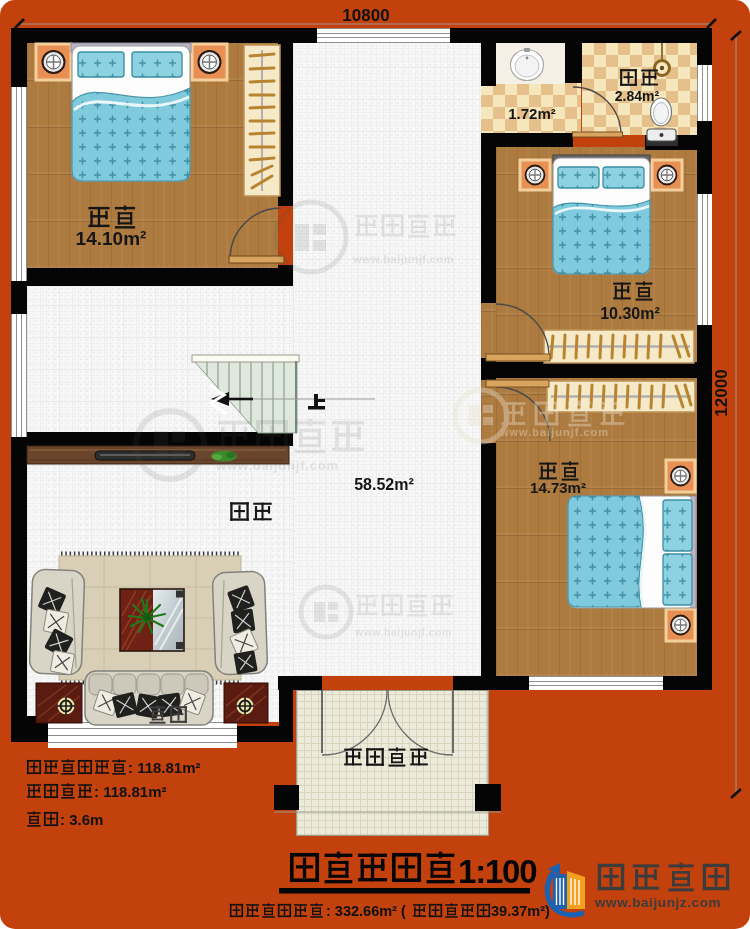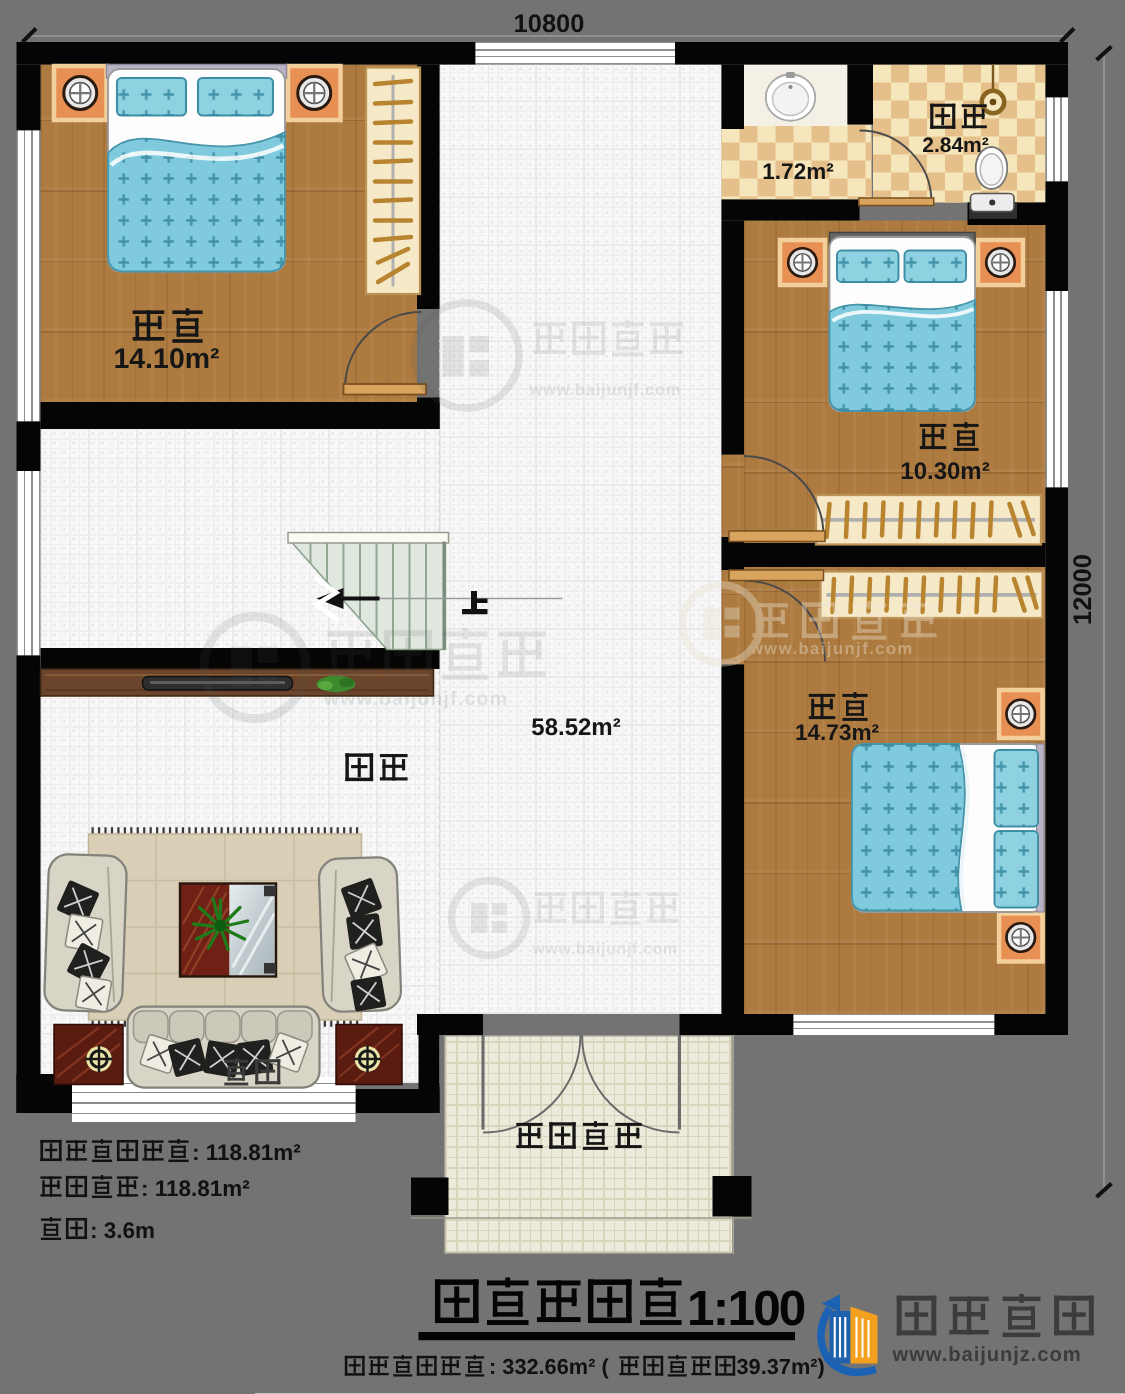--- a/index.html
+++ b/index.html
@@ -1,17 +1,17 @@
 <!DOCTYPE html>
 <html><head>
 <meta charset="utf-8">
 <style>
   html,body{margin:0;padding:0;background:#fff;}
-  #plan{position:relative;width:750px;height:929px;background:#737373;overflow:hidden;
-        font-family:"Liberation Sans",sans-serif;}
+  #plan{position:relative;width:750px;height:929px;background:#c2410c;overflow:hidden;
+        font-family:"Liberation Sans",sans-serif;border-radius:15px;}
   .abs{position:absolute;}
   .w{position:absolute;background:#050505;}
   .winV{position:absolute;background:
       linear-gradient(90deg,#8f8f8f 0 1px,#fff 1px 5px,#8f8f8f 5px 6px,#fff 6px 10px,#8f8f8f 10px 11px,#fff 11px 15px,#8f8f8f 15px 16px);}
   .winH{position:absolute;background:
       linear-gradient(180deg,#8f8f8f 0 1px,#fff 1px 4.7px,#8f8f8f 4.7px 5.7px,#fff 5.7px 9.3px,#8f8f8f 9.3px 10.3px,#fff 10.3px 14px,#8f8f8f 14px 15px);}
   .wood{position:absolute;background-color:#ad7a40;
       background-image:
         repeating-linear-gradient(0deg, rgba(255,255,255,0.05) 0 2px, rgba(0,0,0,0) 2px 46px, rgba(70,35,8,0.18) 46px 47px),
         repeating-linear-gradient(90deg, rgba(105,60,18,0.16) 0 1px, rgba(0,0,0,0) 1px 10px, rgba(255,240,205,0.06) 10px 12px, rgba(0,0,0,0) 12px 21px);}

